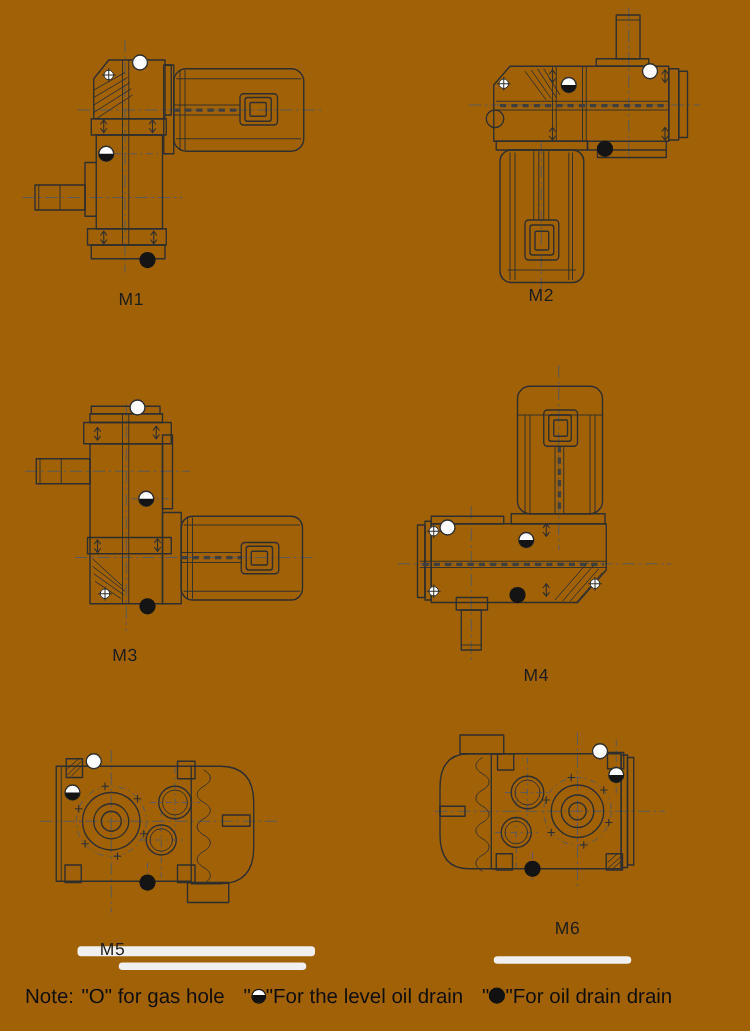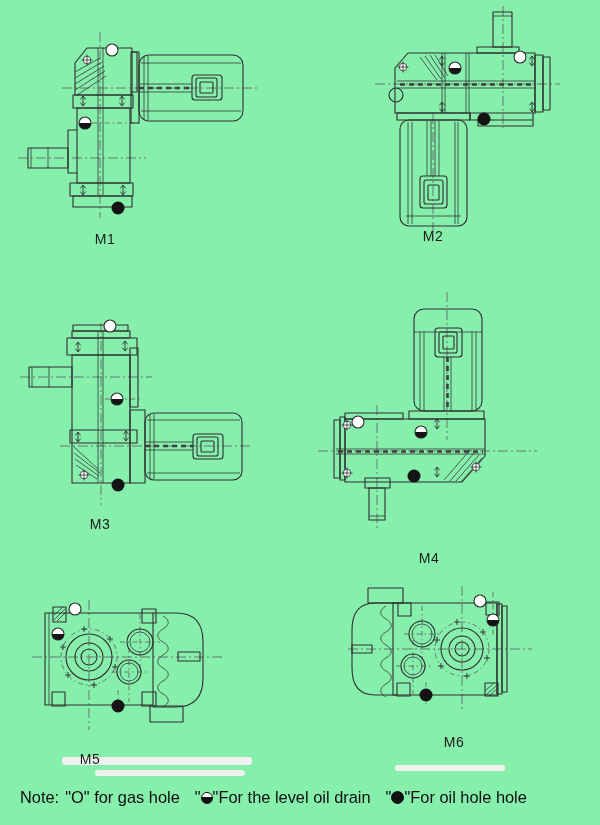--- a/index.html
+++ b/index.html
@@ -1,16 +1,16 @@
 <!DOCTYPE html>
 <html><head>
 <meta charset="utf-8">
 <style>
   html,body{margin:0;padding:0;background:#e8e8e8}
-  .page{position:relative;width:600px;height:825px;background:#86efac;
+  .page{position:relative;width:600px;height:825px;background:#a16207;
         font-family:"Liberation Sans",sans-serif;overflow:hidden}
   svg.art{position:absolute;left:0;top:0}
   .s{stroke:#2e2e2e;fill:none;stroke-width:1.1;stroke-linejoin:round;stroke-linecap:round}
   .t{stroke:#2e2e2e;fill:none;stroke-width:0.75;stroke-linejoin:round}
   .cl{stroke:#5a5a5a;fill:none;stroke-width:0.8;stroke-dasharray:10 3 2 3}
   .clc{stroke:#5a5a5a;fill:none;stroke-width:0.8;stroke-dasharray:5 3 1.5 3}
   .band{stroke:#3f3f3f;stroke-width:2.6;stroke-dasharray:5 4;fill:none}
   .cap{position:absolute;transform:translateX(-50%);font-size:14px;color:#1c1c1c;letter-spacing:.5px}
   .note{position:absolute;left:20px;top:788px;font-size:16.4px;color:#0e0e0e;white-space:nowrap}
   .note .seg{margin-left:15px}
@@ -256,21 +256,21 @@
       <rect class="s" x="352" y="645" width="20" height="8"></rect>
       <use href="#gas" x="480" y="601"></use>
       <use href="#lvl" x="493" y="620"></use>
       <use href="#drn" x="426" y="695"></use>
     </g>
   </svg>
 
   <div class="cap" style="left:105px;top:231px">M1</div>
   <div class="cap" style="left:433px;top:228px">M2</div>
   <div class="cap" style="left:100px;top:516px">M3</div>
-  <div class="cap" style="left:429px;top:550px">M4</div>
+  <div class="cap" style="left:429px;top:532px">M4</div>
   <div class="cap" style="left:90px;top:751px">M5</div>
   <div class="cap" style="left:454px;top:734px">M6</div>
 
   <div class="note">
-    <span>Note:</span><span class="gasseg">"O" for gas hole</span><span class="seg"><span>"</span><span class="sym level"></span><span>"</span><span>For the level oil drain</span></span><span class="seg"><span>"</span><span class="sym drain"></span><span>"</span><span>For oil hole hole</span></span>
+    <span>Note:</span><span class="gasseg">"O" for gas hole</span><span class="seg"><span>"</span><span class="sym level"></span><span>"</span><span>For the level oil drain</span></span><span class="seg"><span>"</span><span class="sym drain"></span><span>"</span><span>For oil drain drain</span></span>
   </div>
 
 </div>
 
 </body></html>

